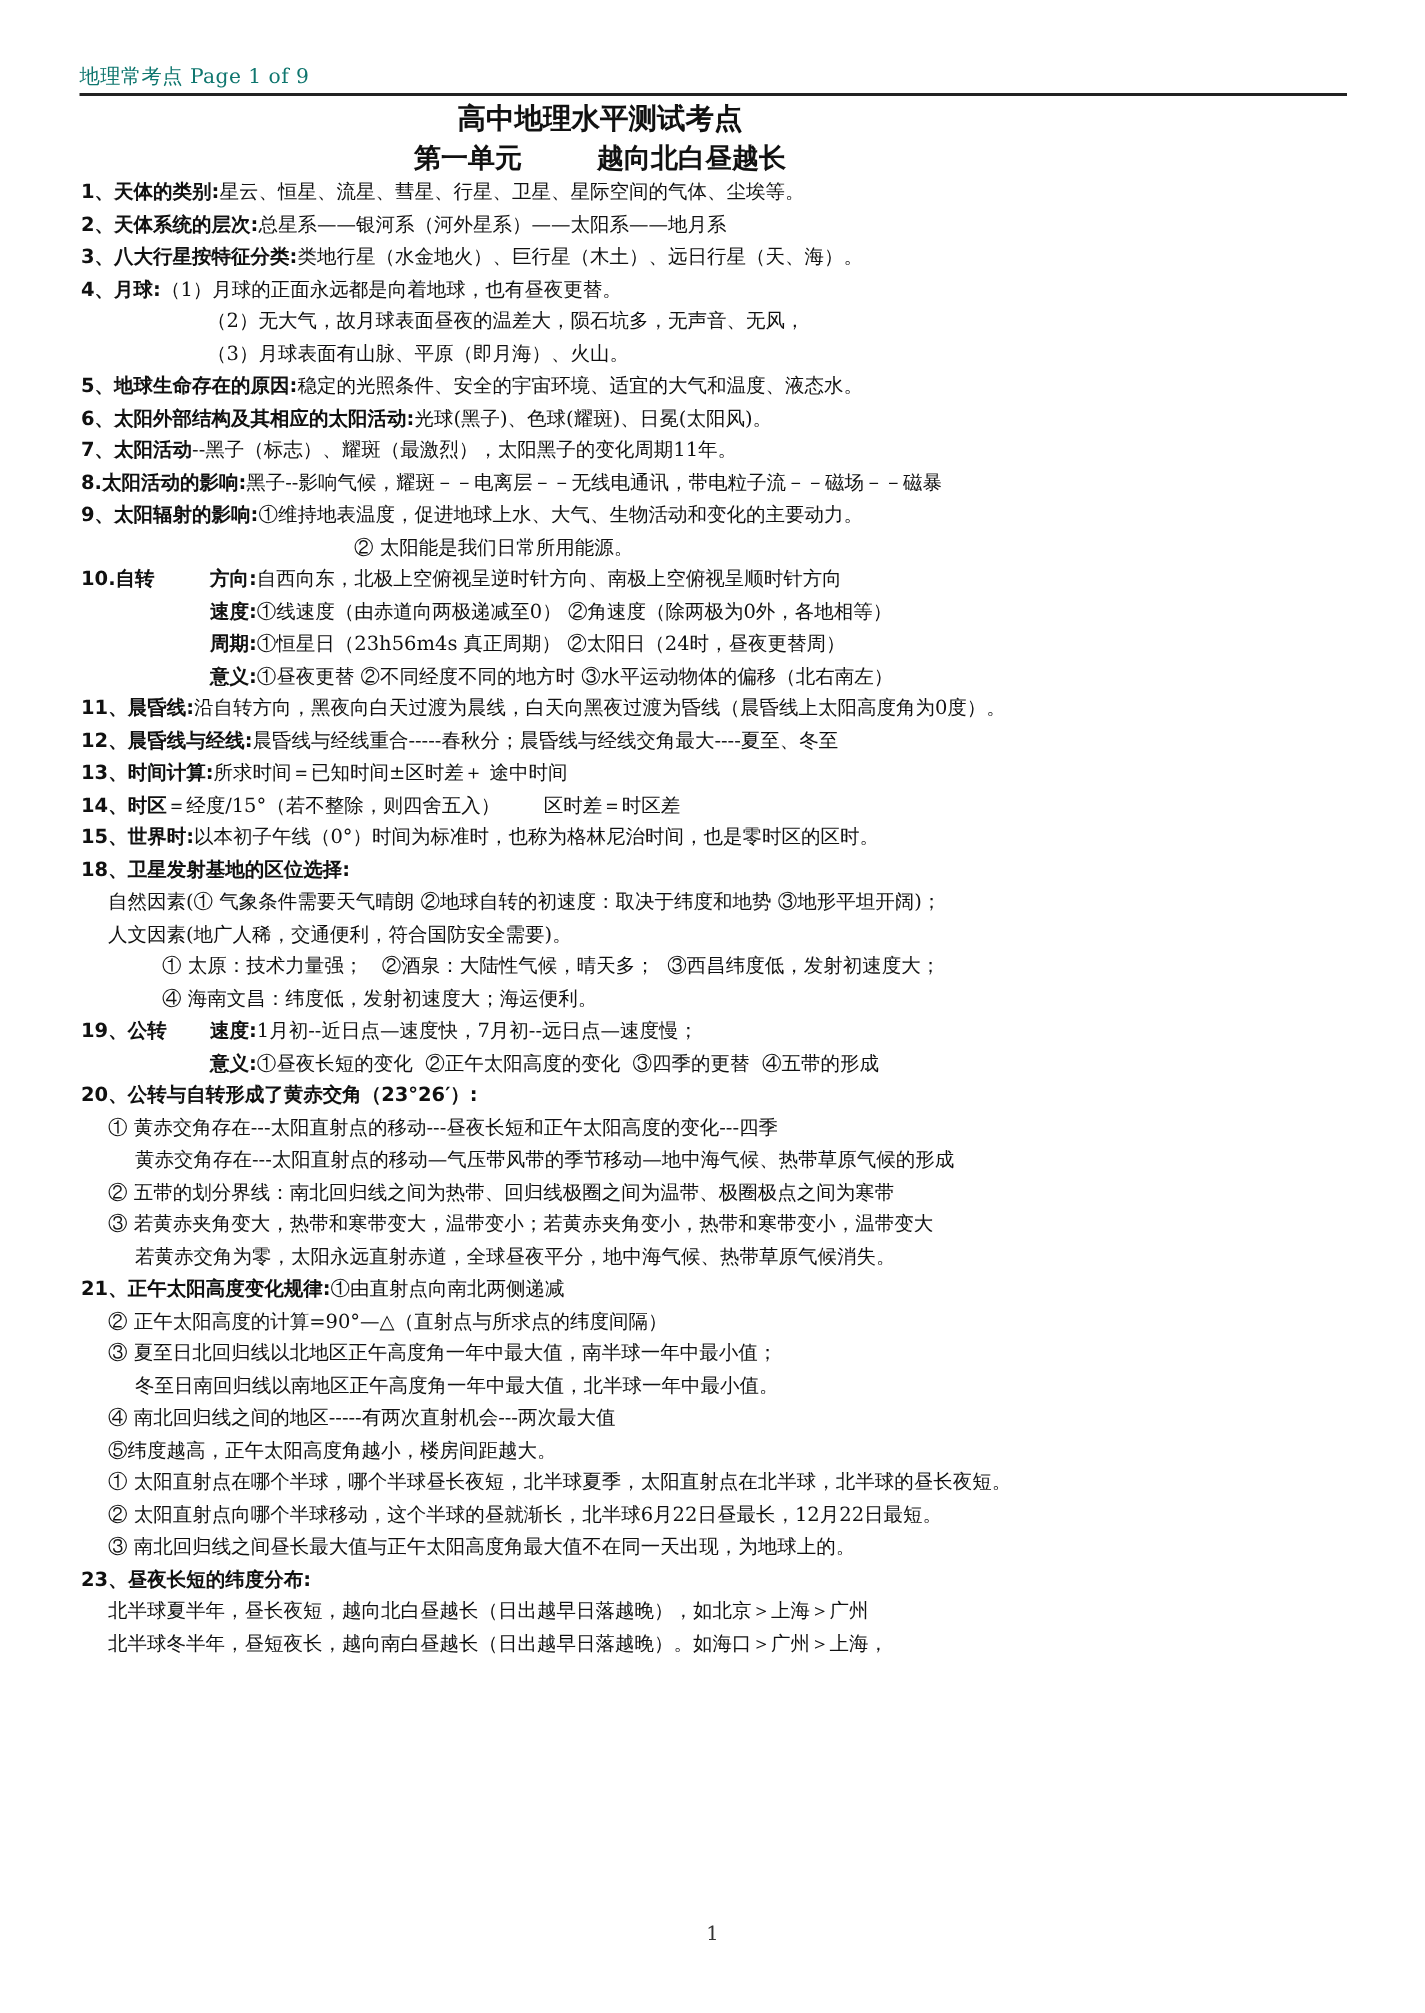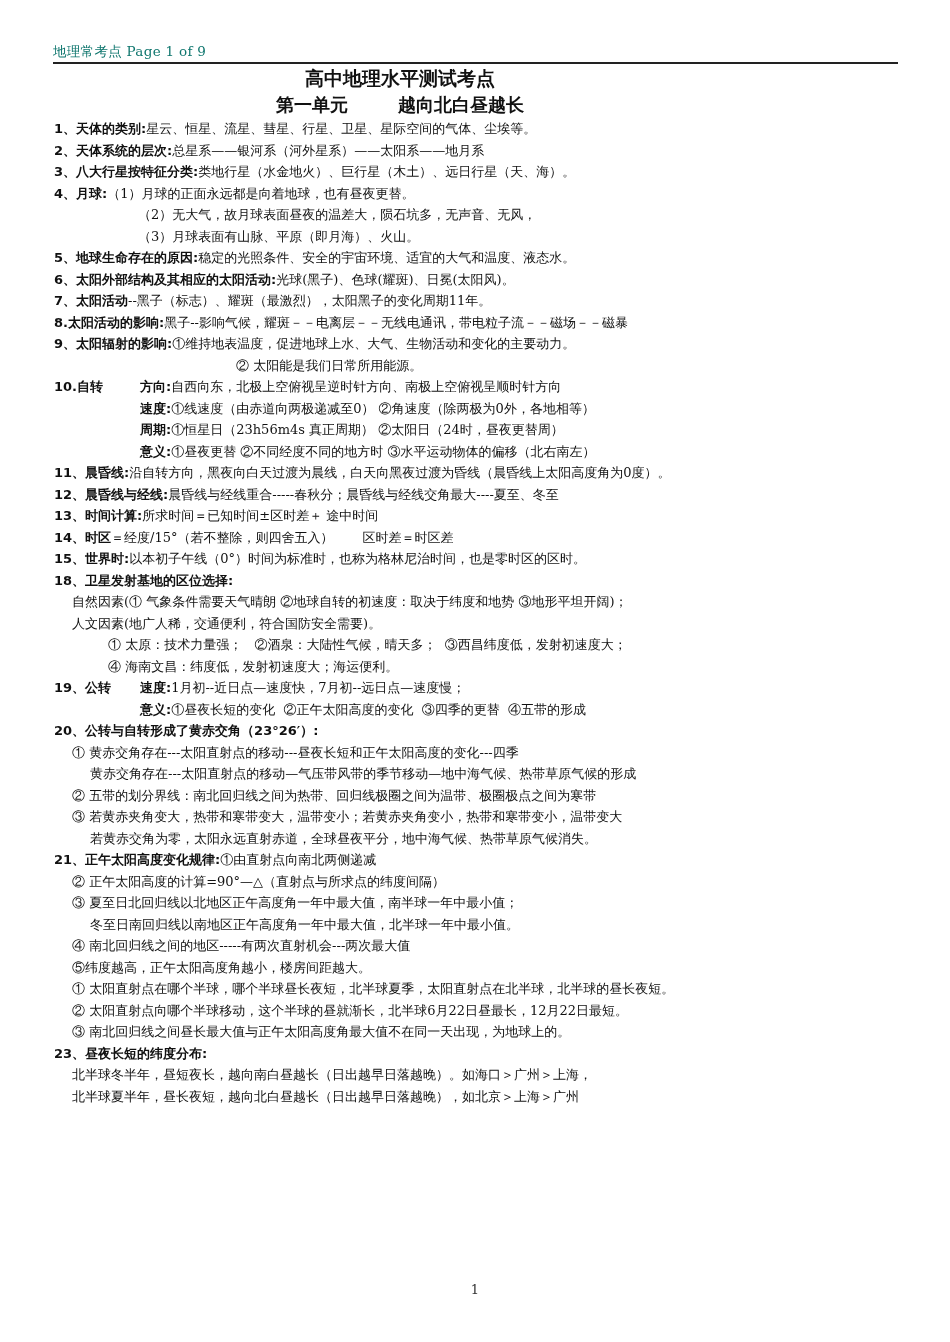--- a/index.html
+++ b/index.html
@@ -80,17 +80,17 @@
   <div class="line i1">③ 夏至日北回归线以北地区正午高度角一年中最大值，南半球一年中最小值；</div>
   <div class="line i2">冬至日南回归线以南地区正午高度角一年中最大值，北半球一年中最小值。</div>
   <div class="line i1">④ 南北回归线之间的地区-----有两次直射机会---两次最大值</div>
   <div class="line i1">⑤纬度越高，正午太阳高度角越小，楼房间距越大。</div>
 
   <div class="wrap" style="text-indent:18px">① 太阳直射点在哪个半球，哪个半球昼长夜短，北半球夏季，太阳直射点在北半球，北半球的昼长夜短。</div>
   <div class="line i1">② 太阳直射点向哪个半球移动，这个半球的昼就渐长，北半球6月22日昼最长，12月22日最短。</div>
   <div class="line i1">③ 南北回归线之间昼长最大值与正午太阳高度角最大值不在同一天出现，为地球上的。</div>
 
   <div class="line b">23、昼夜长短的纬度分布:</div>
+  <div class="line i1">北半球夏半年，昼长夜短，越向北白昼越长（日出越早日落越晚），如北京＞上海＞广州</div>
   <div class="line i1">北半球冬半年，昼短夜长，越向南白昼越长（日出越早日落越晚）。如海口＞广州＞上海，</div>
-  <div class="line i1">北半球夏半年，昼长夜短，越向北白昼越长（日出越早日落越晚），如北京＞上海＞广州</div>
 </div>
 
 <div class="page-number">1</div>
 
 </body></html>

